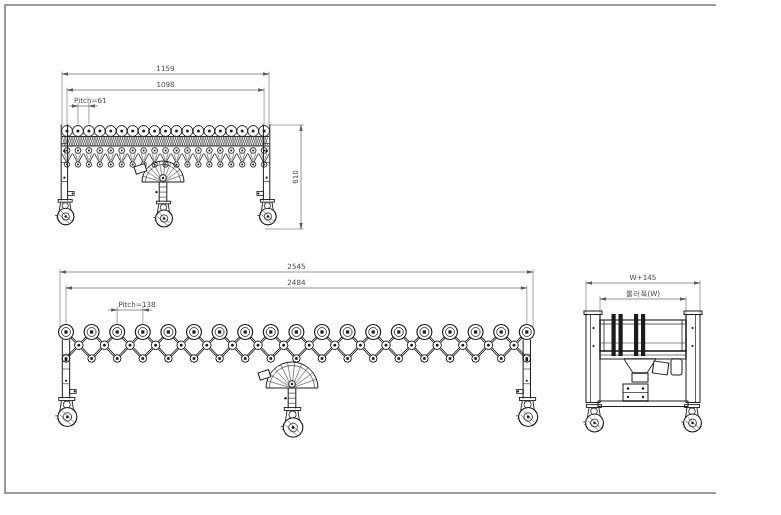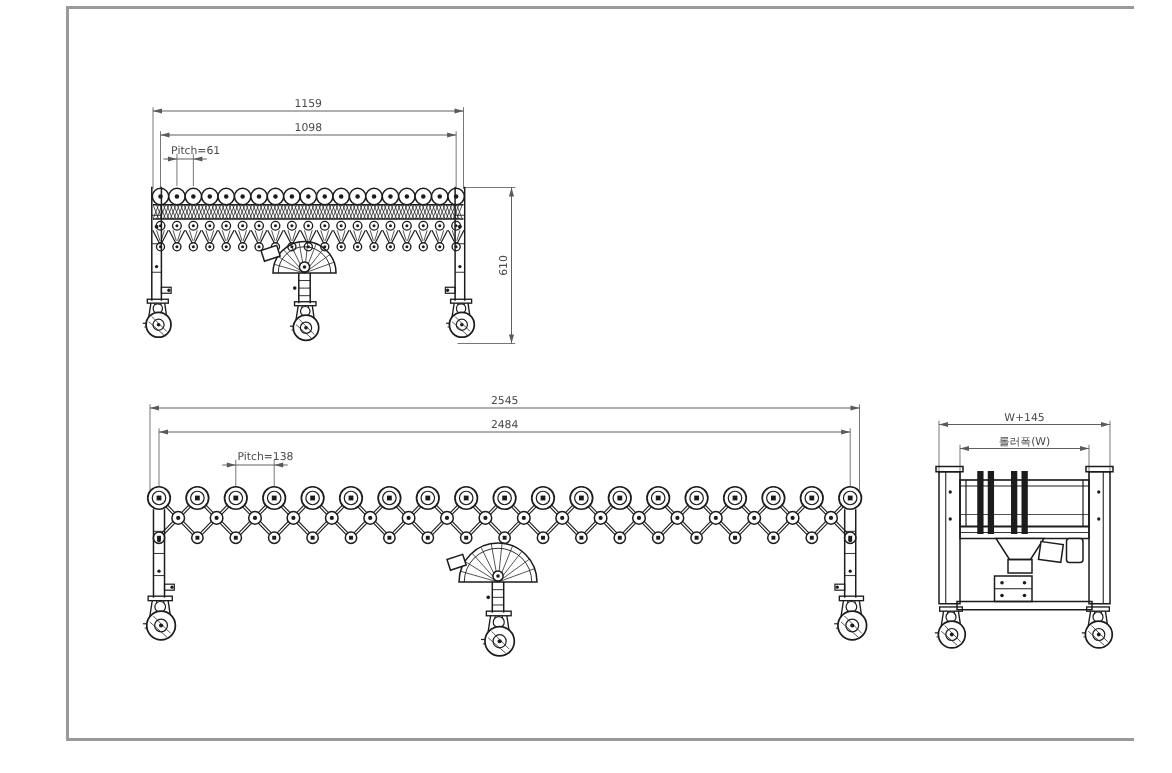--- a/index.html
+++ b/index.html
@@ -1,17 +1,17 @@
 <!DOCTYPE html>
 <html><head>
 <meta charset="utf-8">
 <style>
   html,body{margin:0;padding:0;background:#ffffff;}
   .stage{position:relative;width:716px;height:515px;background:#ffffff;
-         font-family:"DejaVu Sans",sans-serif;overflow:hidden;margin-left:40px;}
+         font-family:"DejaVu Sans",sans-serif;overflow:hidden;}
   .sheet{position:absolute;left:4px;top:4px;width:764px;height:490px;
          border:2px solid #9a9a9a;box-sizing:border-box;background:#ffffff;}
   svg{position:absolute;left:0;top:0;}
   text{font-family:"DejaVu Sans",sans-serif;}
 </style>
 </head>
 <body>
 
 <div class="stage">
   <div class="sheet"></div>

